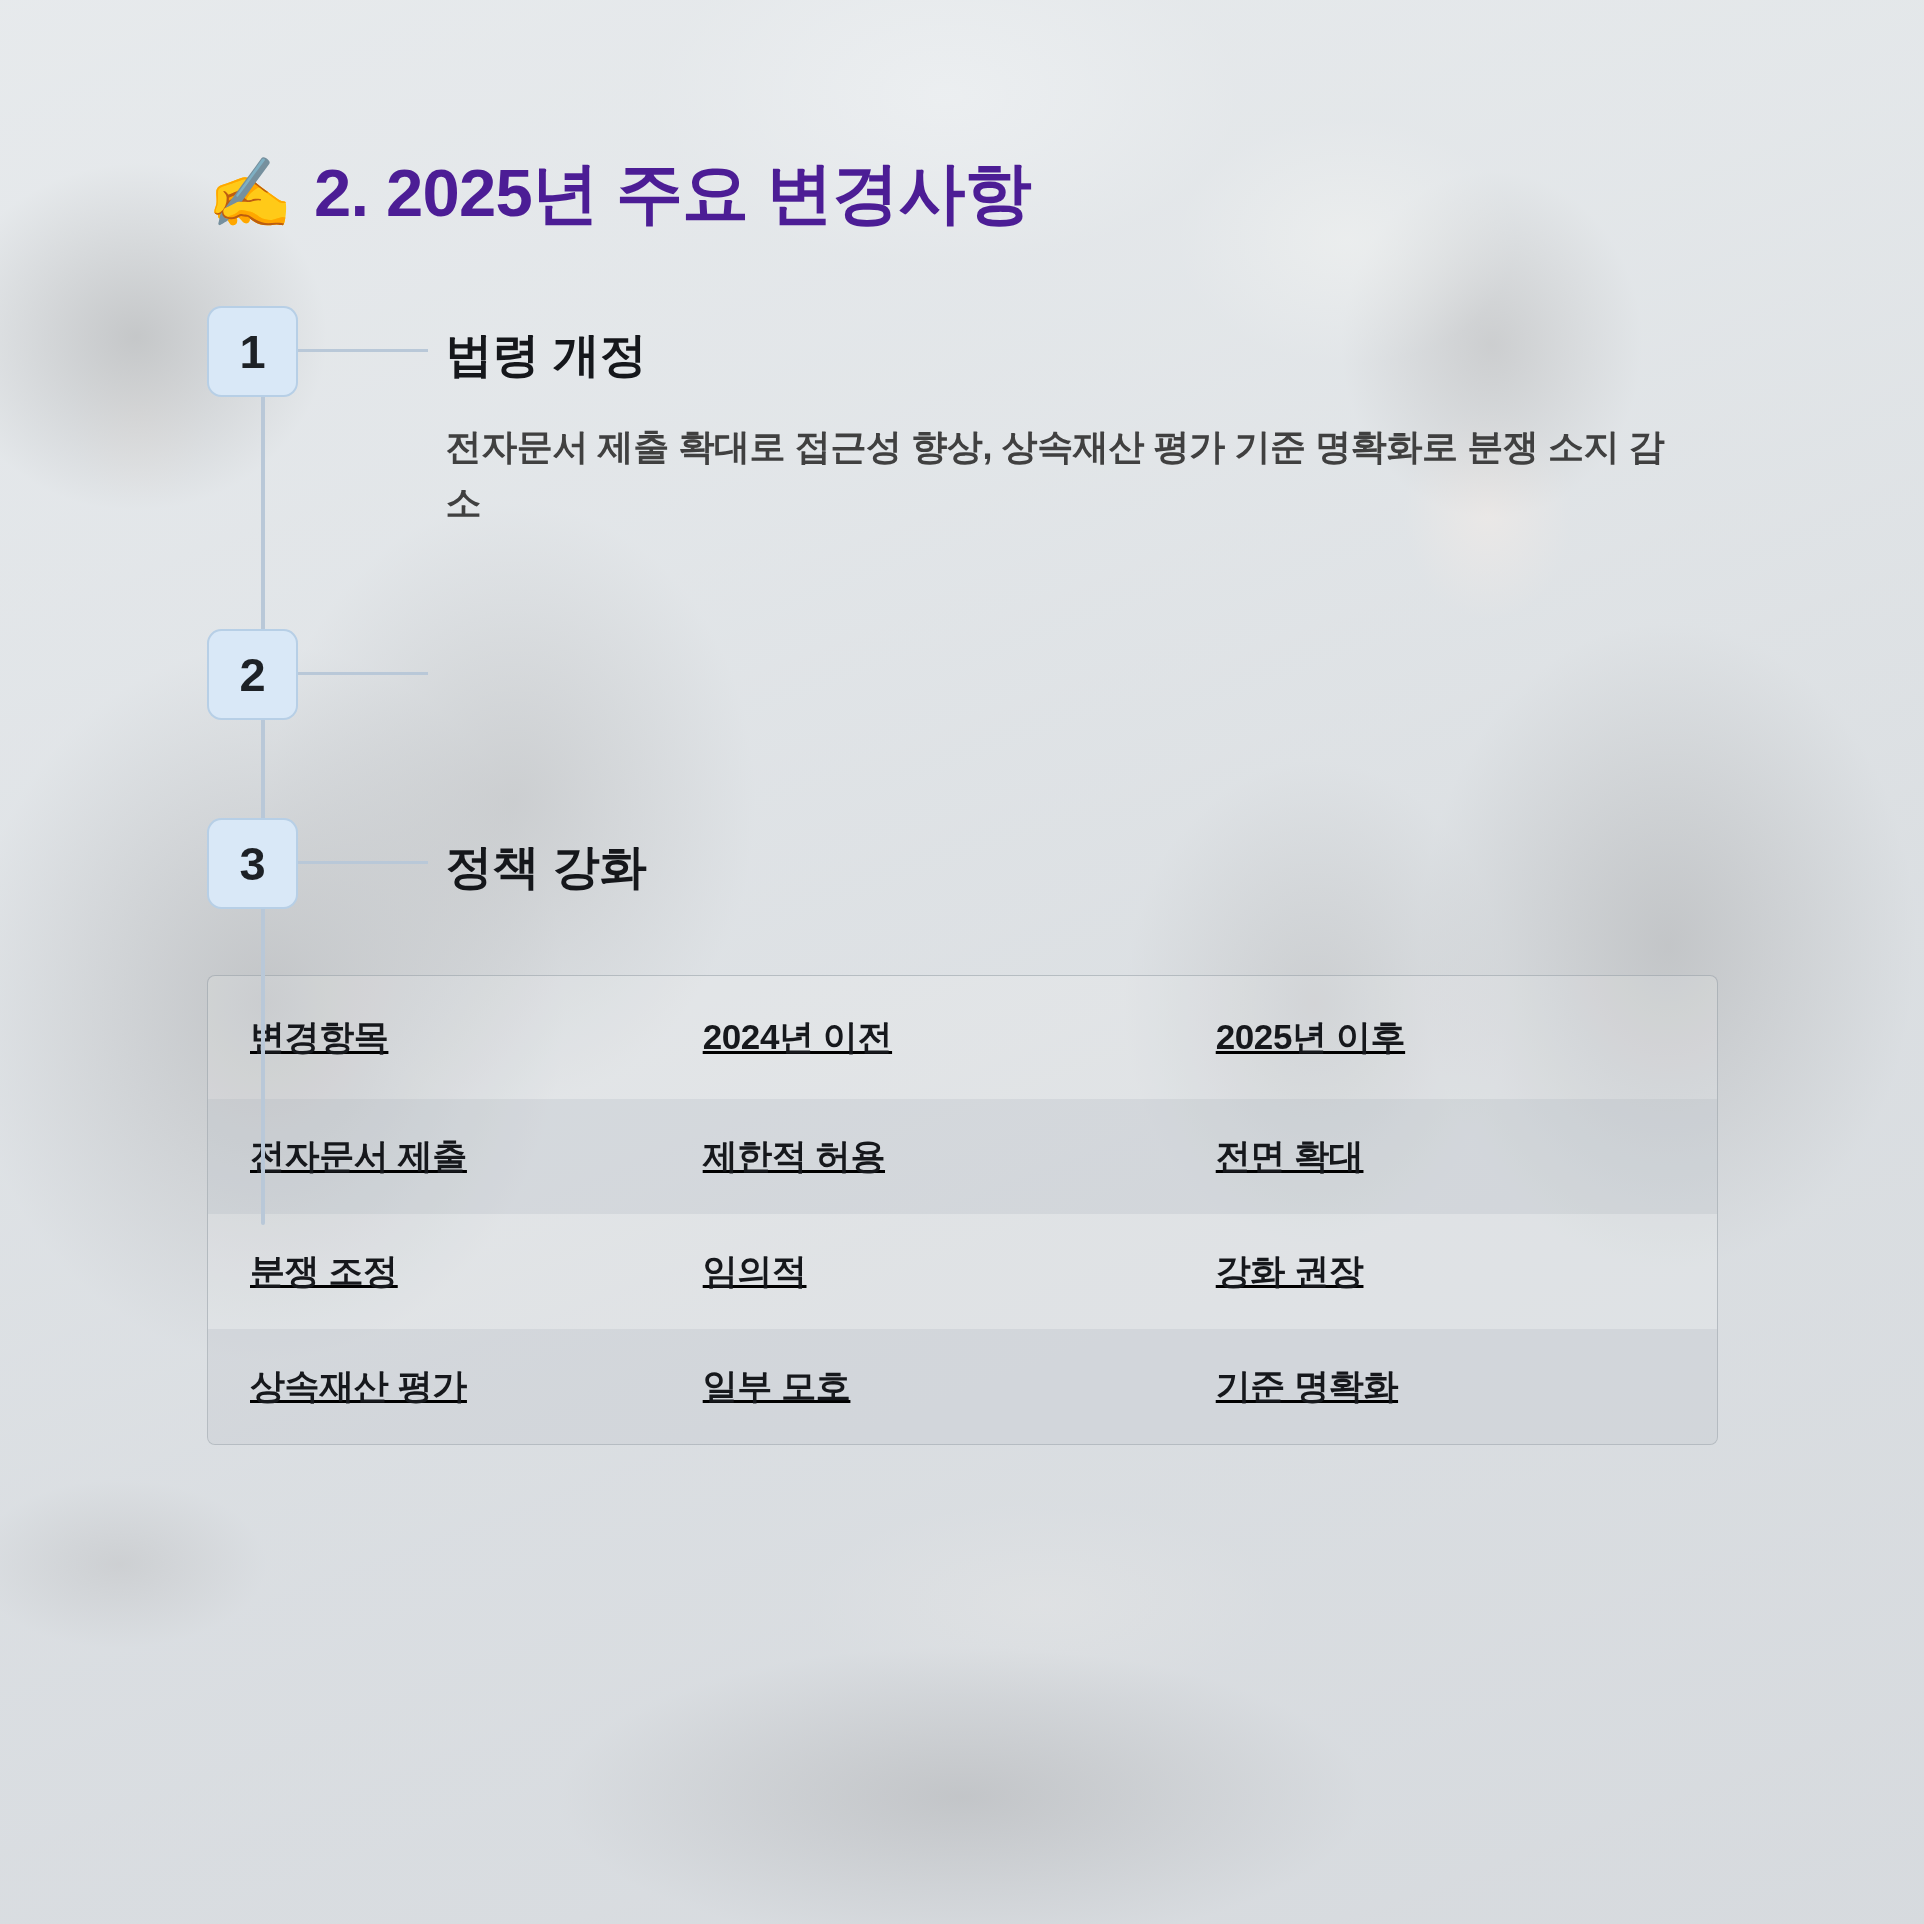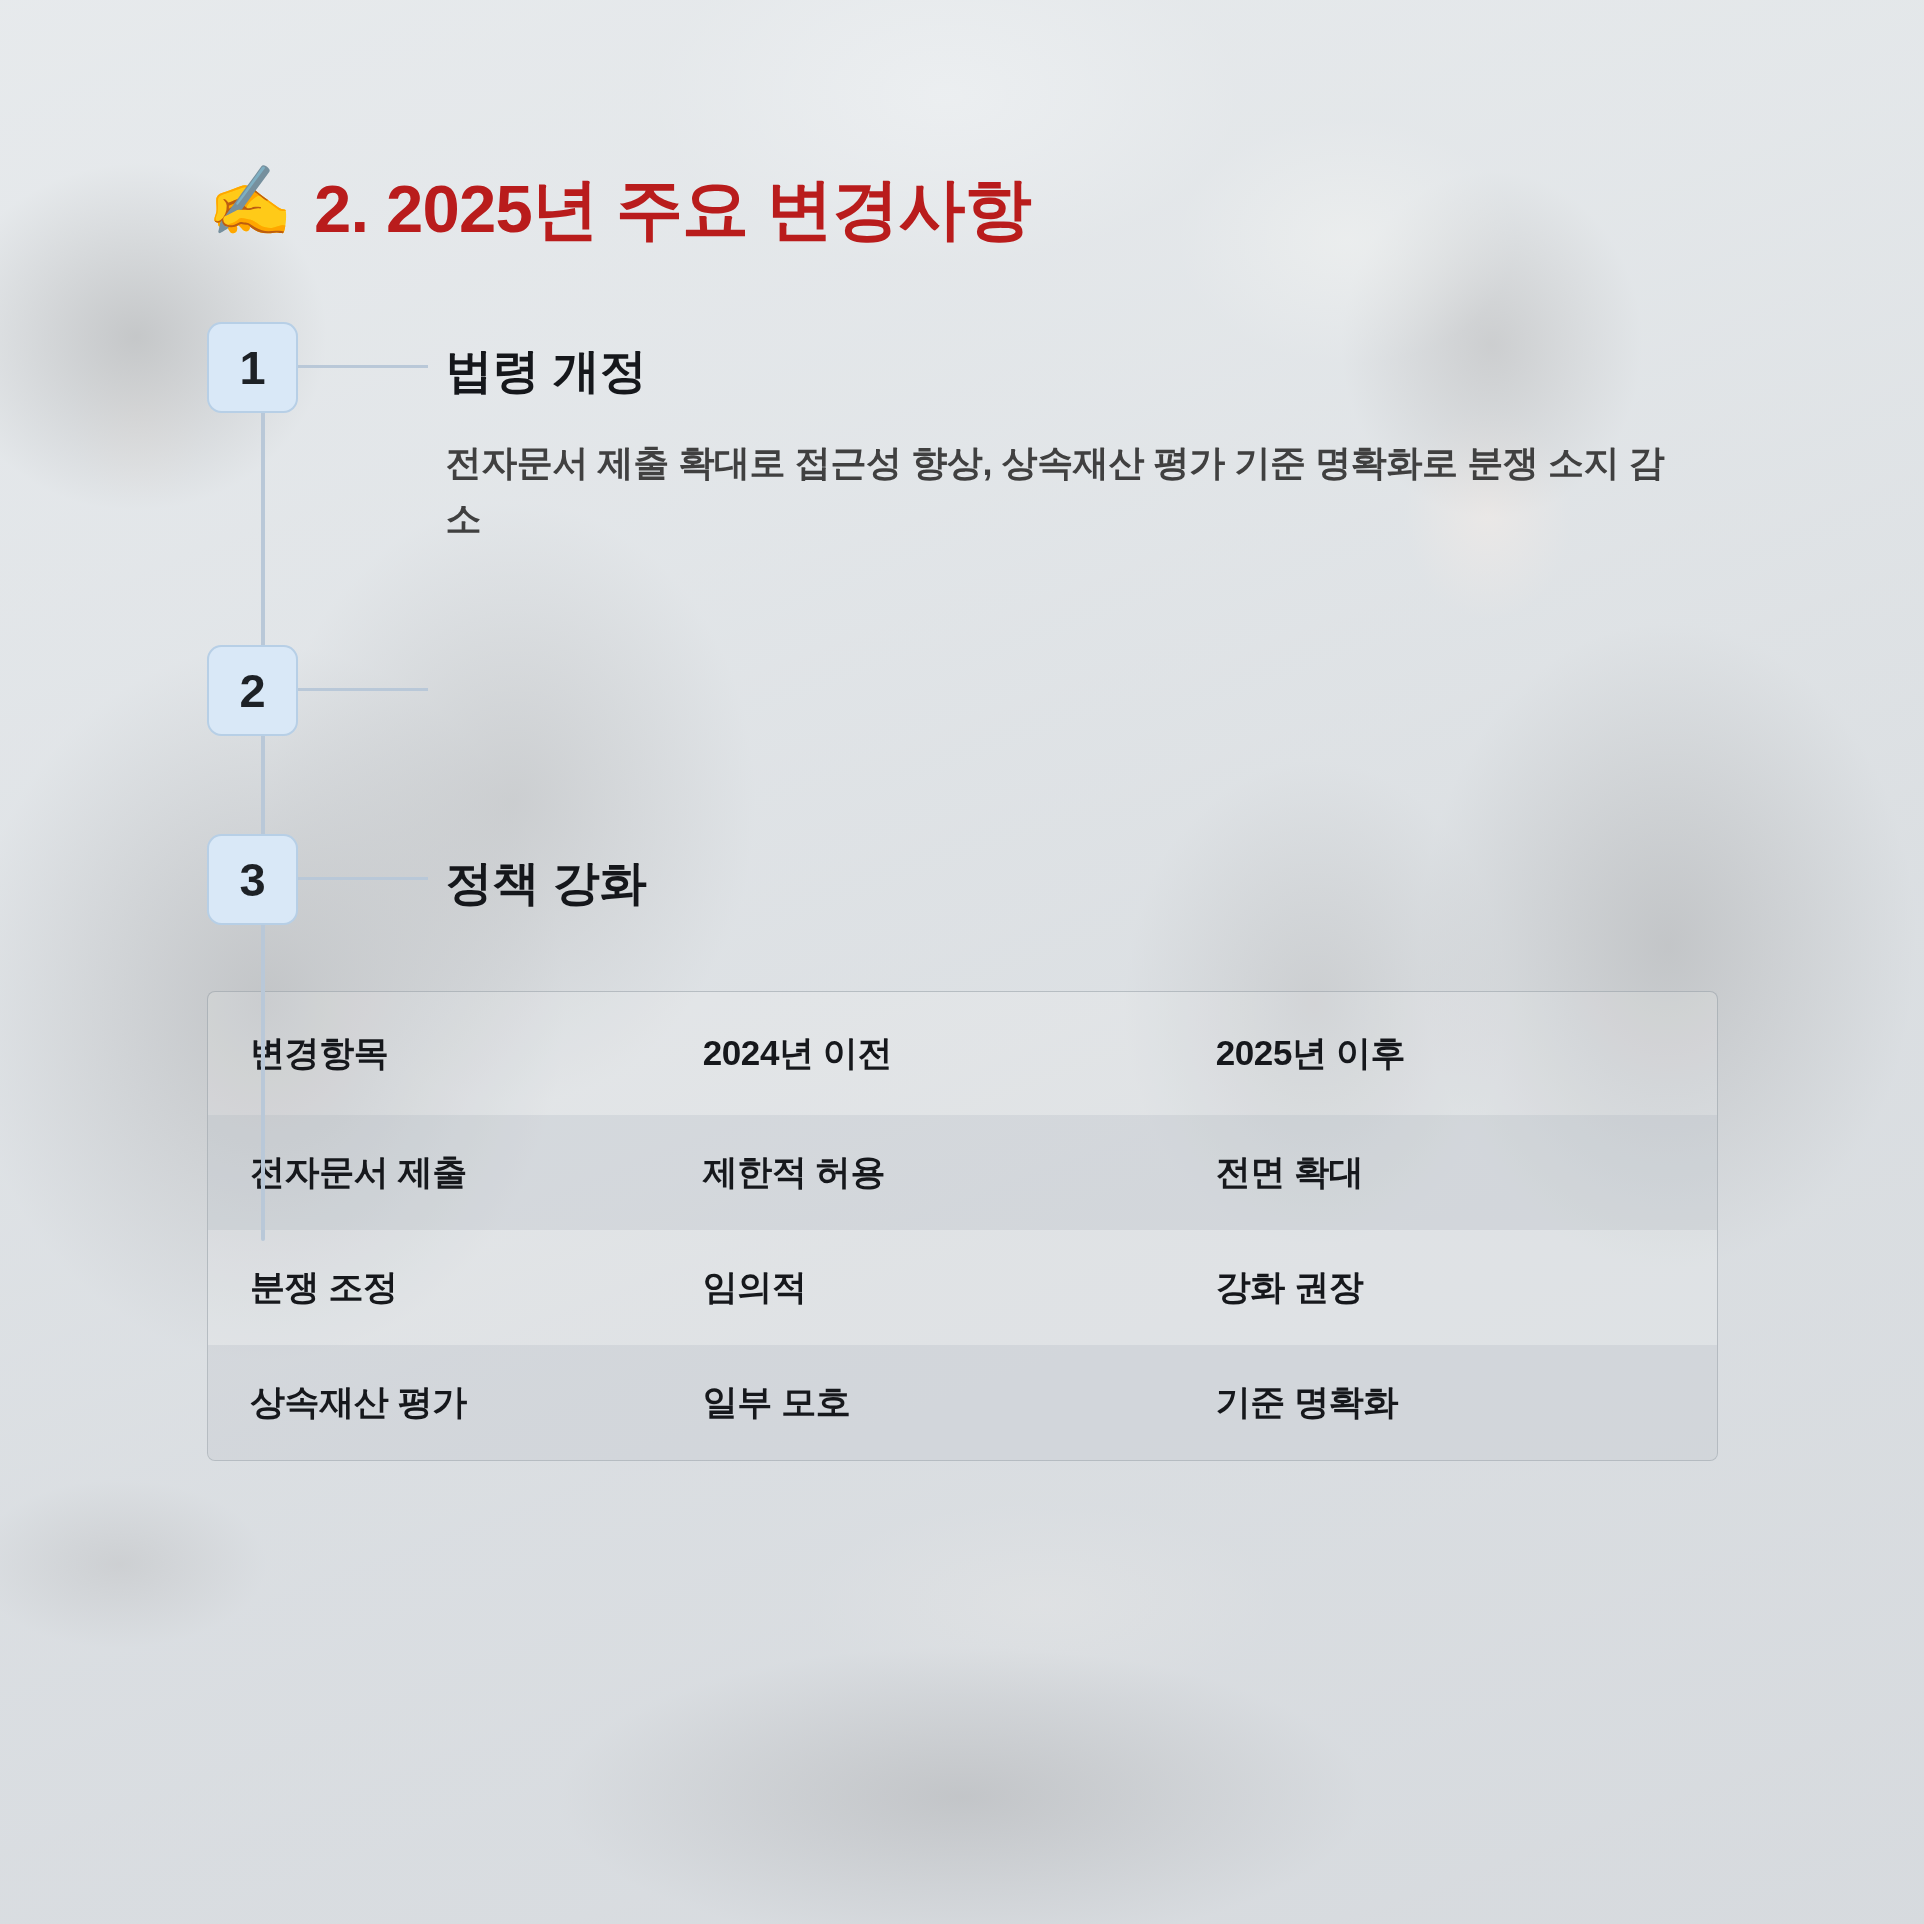--- a/index.html
+++ b/index.html
@@ -66,24 +66,23 @@
     padding: 148px 0 0 207px;
   }
   .title-emoji {
     font-size: 69px;
     line-height: 1;
     filter: saturate(1.1);
   }
   .title-text {
     font-size: 67px;
     font-weight: 700;
-    color: #b91c1c;
+    color: #4c1d95;
     letter-spacing: -0.8px;
     white-space: nowrap;
-    margin-top: 16px;
   }
 
   
   .timeline {
     position: relative;
     margin: 72px 0 0 0;
     padding-left: 207px;
   }
   .spine {
     position: absolute;
@@ -146,20 +145,21 @@
     letter-spacing: -0.4px;
   }
 
   
   .table-wrap {
     margin: 66px 207px 0 207px;
     border: 1.6px solid rgba(150,158,166,0.55);
     border-radius: 8px;
     overflow: hidden;
     background: rgba(255,255,255,0.06);
+    text-decoration: underline;
   }
   table {
     width: 100%;
     border-collapse: collapse;
     table-layout: fixed;
   }
   th, td {
     text-align: left;
     font-size: 35px;
     font-weight: 700;

